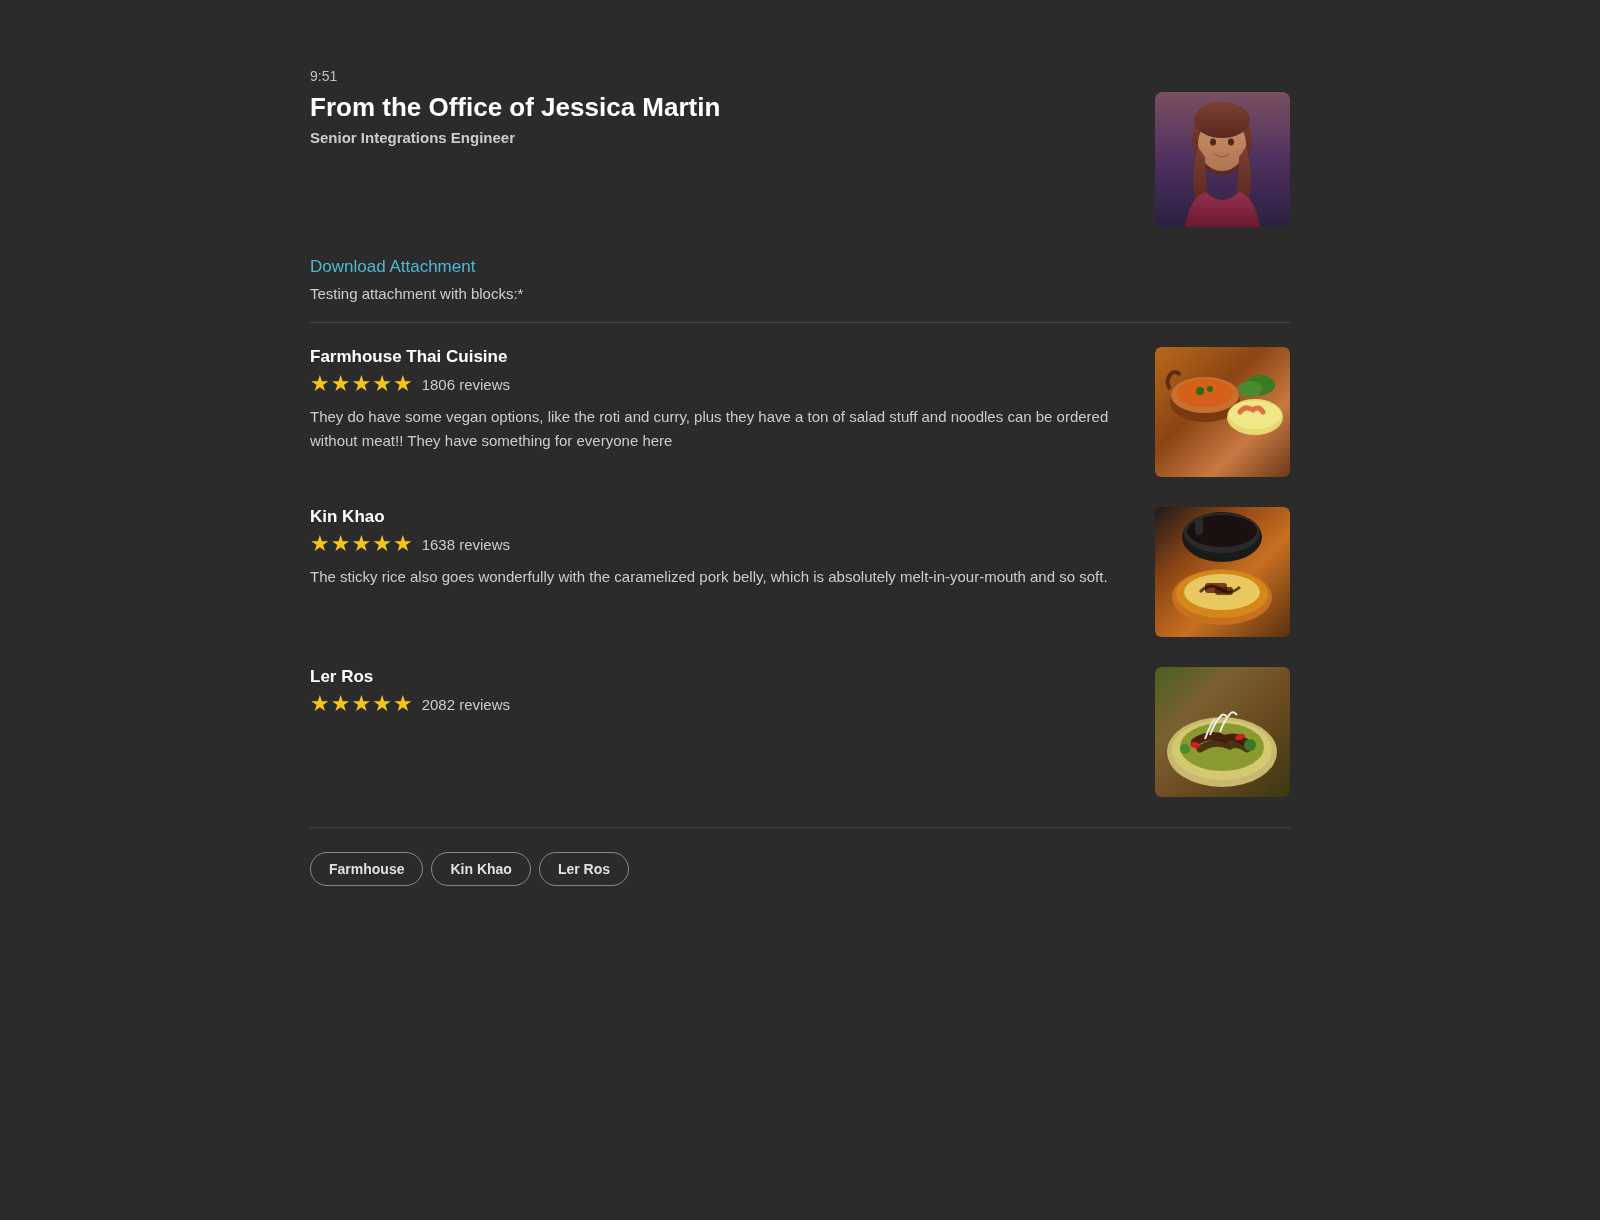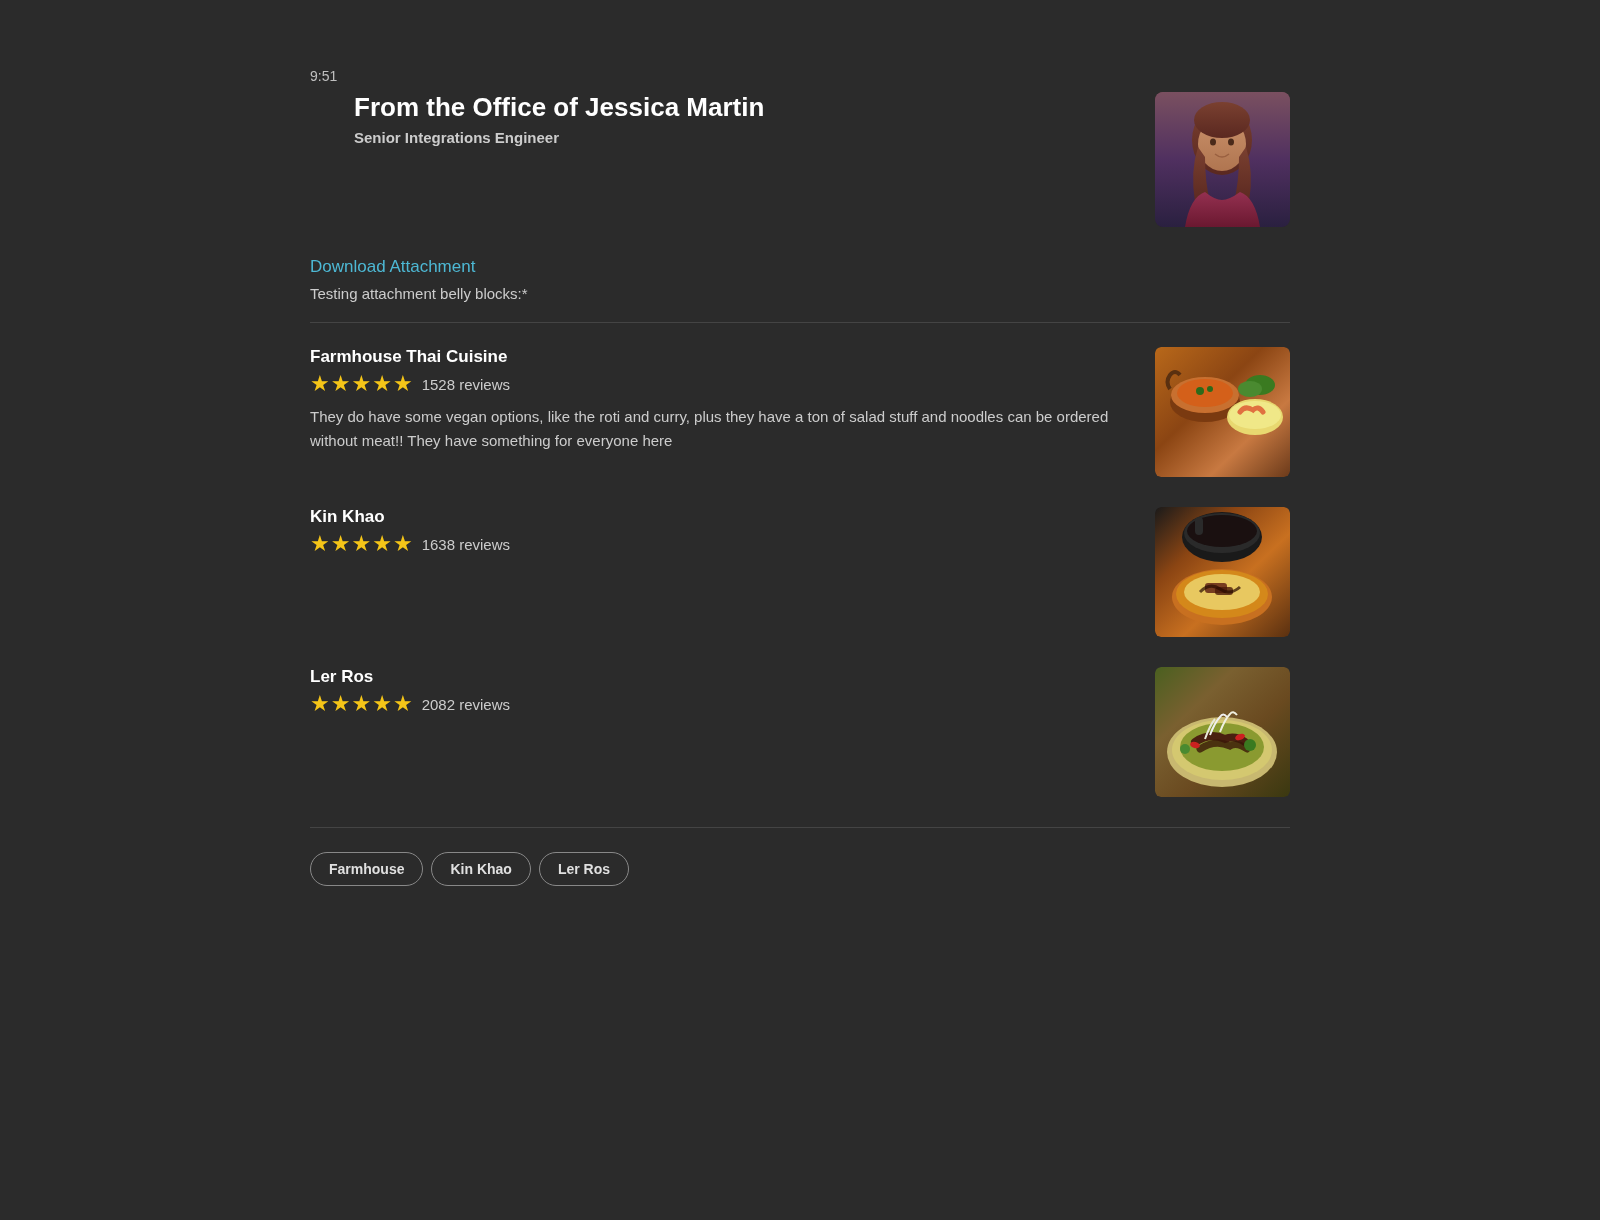--- a/index.html
+++ b/index.html
@@ -40,21 +40,20 @@
 
     .header-section {
       display: flex;
       justify-content: space-between;
       align-items: flex-start;
       margin-bottom: 30px;
     }
 
     .header-left {
       flex: 1;
-      margin-left: 44px;
     }
 
     .subtitle {
       color: #cccccc;
       font-size: 15px;
       font-weight: 600;
       margin-bottom: 10px;
     }
 
     .download-link {
@@ -212,32 +211,32 @@
 
         <path d="M60 62 Q67 68 74 62" stroke="#9a6040" stroke-width="1.5" fill="none"></path>
 
         <path d="M30 135 Q35 105 50 100 Q60 108 67 108 Q74 108 85 100 Q100 105 105 135Z" fill="url(#shirtGrad)"></path>
       </svg>
     </div>
   </div>
 
   <a class="download-link">Download Attachment</a>
 
-  <div class="attachment-text">Testing attachment belly blocks:*</div>
+  <div class="attachment-text">Testing attachment with blocks:*</div>
 
   <hr class="divider">
 
   <div>
 
     <div class="restaurant-card">
       <div class="restaurant-info">
         <div class="restaurant-name">Farmhouse Thai Cuisine</div>
         <div class="stars-row">
           <span class="stars">★★★★★</span>
-          <span class="review-count">1528 reviews</span>
+          <span class="review-count">1806 reviews</span>
         </div>
         <div class="restaurant-review">They do have some vegan options, like the roti and curry, plus they have a ton of salad stuff and noodles can be ordered without meat!! They have something for everyone here</div>
       </div>
       <div class="restaurant-img">
         <svg width="135" height="130" viewBox="0 0 135 130">
           <defs>
             <linearGradient id="food1bg" x1="0%" y1="0%" x2="100%" y2="100%">
               <stop offset="0%" style="stop-color:#b8681a"></stop>
               <stop offset="40%" style="stop-color:#8b4513"></stop>
               <stop offset="70%" style="stop-color:#c87941"></stop>
@@ -267,20 +266,21 @@
       </div>
     </div>
 
     <div class="restaurant-card">
       <div class="restaurant-info">
         <div class="restaurant-name">Kin Khao</div>
         <div class="stars-row">
           <span class="stars">★★★★★</span>
           <span class="review-count">1638 reviews</span>
         </div>
+        <div class="restaurant-review">The sticky rice also goes wonderfully with the caramelized pork belly, which is absolutely melt-in-your-mouth and so soft.</div>
       </div>
       <div class="restaurant-img">
         <svg width="135" height="130" viewBox="0 0 135 130">
           <defs>
             <linearGradient id="food2bg" x1="0%" y1="0%" x2="100%" y2="100%">
               <stop offset="0%" style="stop-color:#1a1a1a"></stop>
               <stop offset="30%" style="stop-color:#8b4513"></stop>
               <stop offset="60%" style="stop-color:#c87020"></stop>
               <stop offset="100%" style="stop-color:#5a3010"></stop>
             </linearGradient>

